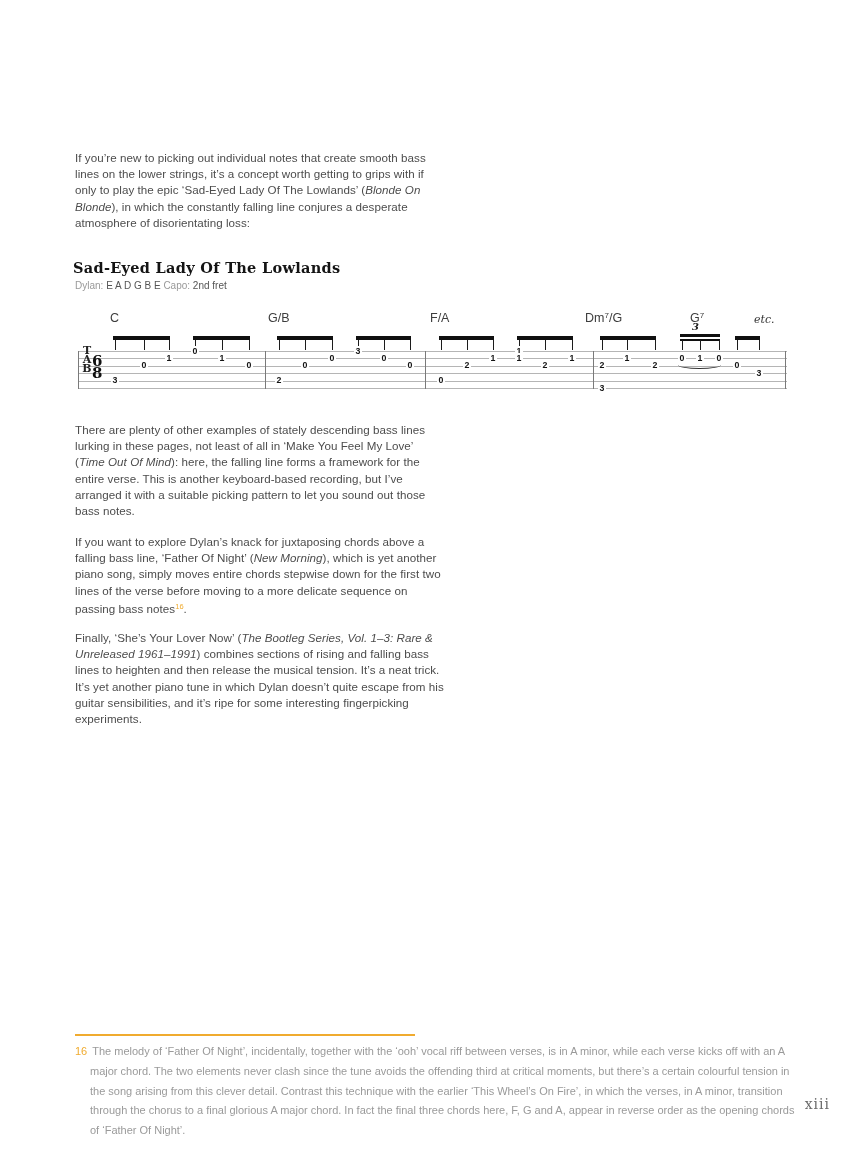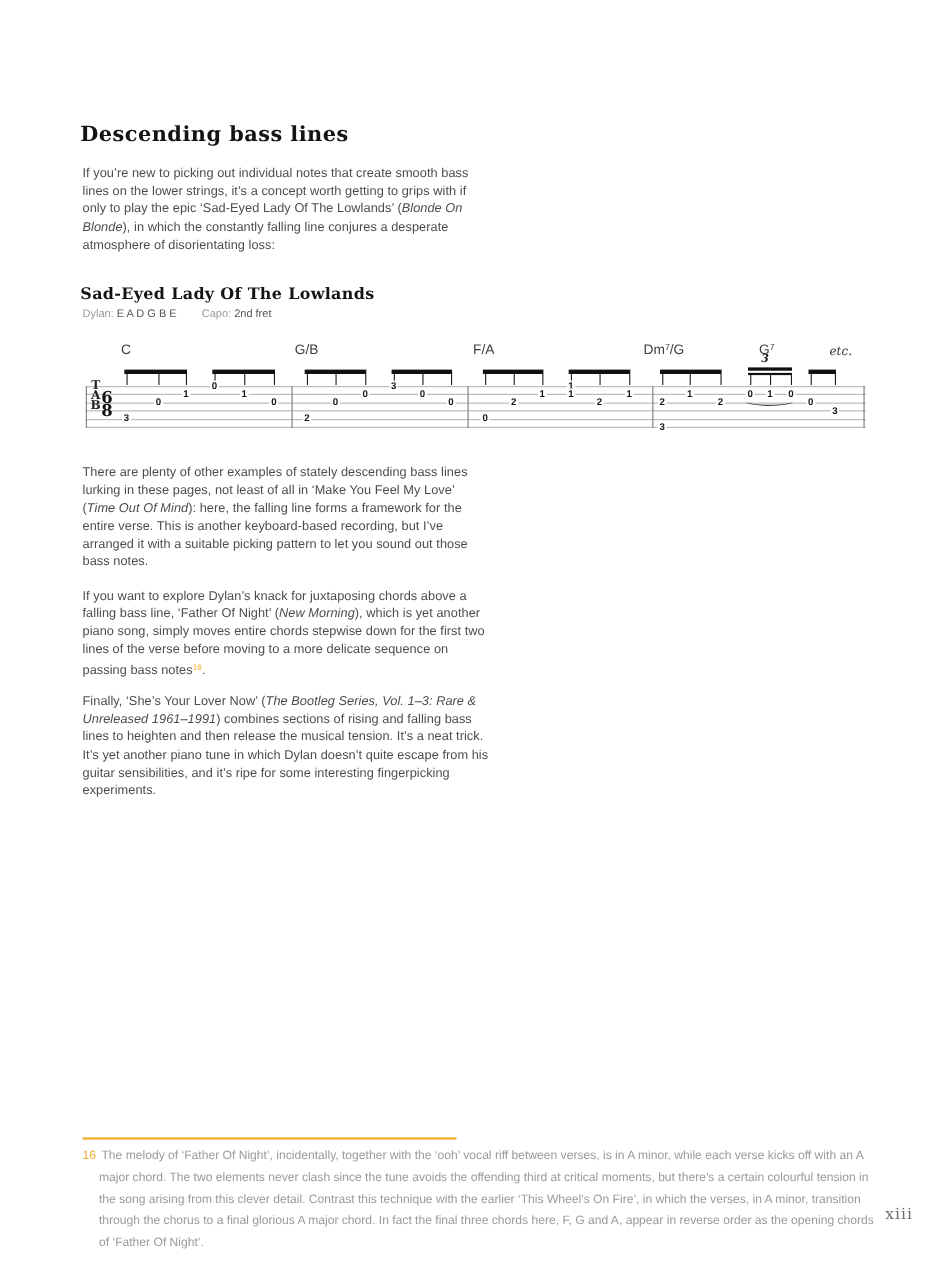--- a/index.html
+++ b/index.html
@@ -12,21 +12,21 @@
   .body-par{position:absolute;left:75px;width:370px;margin:0;
             font-size:11.6px;line-height:16.2px;color:#4c4c4c;letter-spacing:.05px;}
   .p1{top:150px;} .p2{top:422px;} .p3{top:534px;} .p4{top:630px;}
   .it{font-style:italic;}
   .sup{font-size:7.5px;vertical-align:4px;color:#f0ab2f;}
 
   .song-title{position:absolute;left:73px;top:259px;margin:0;
               font:bold 14.5px "DejaVu Serif",serif;color:#141414;letter-spacing:.3px;}
   .tuning{position:absolute;left:75px;top:280px;font-size:10px;color:#555;}
   .tuning .lab{color:#999;}
-  .tuning .capo{margin-left:20px;}
+  .tuning .capo{}
 
   
   #tab-staff{position:absolute;left:78px;top:305px;width:710px;height:100px;}
   .staff-line{position:absolute;left:0;width:709px;height:1px;background:#b5b5b5;}
   .barline{position:absolute;width:1px;background:#7a7a7a;}
   .clef-letter{position:absolute;left:2px;width:14px;text-align:center;
                font:bold 11px "DejaVu Serif",serif;color:#222;line-height:10px;}
   .timesig{position:absolute;font:bold 15px "DejaVu Serif",serif;color:#111;line-height:13px;}
   .chord{position:absolute;font-size:12.5px;color:#3d3d3d;white-space:nowrap;}
   .csup{font-size:8px;vertical-align:4px;}
@@ -48,21 +48,20 @@
   .fn-num{color:#f0ab2f;margin-right:5px;}
 
   .page-number{position:absolute;left:787px;top:1096px;width:43px;text-align:right;
                font:14px "DejaVu Serif",serif;color:#6b6b6b;letter-spacing:1px;}
 </style>
 </head>
 <body>
 
 <div class="page">
 
-  <h1 class="heading">Descending bass lines</h1>
 
   <p class="body-par p1"><span>If you’re new to picking out individual notes that create smooth bass lines on the lower strings, it’s a concept worth getting to grips with if only to play the epic ‘Sad-Eyed Lady Of The Lowlands’ (</span><span class="it">Blonde On Blonde</span><span>), in which the constantly falling line conjures a desperate atmosphere of disorientating loss:</span></p>
 
   <h2 class="song-title">Sad-Eyed Lady Of The Lowlands</h2>
 
   <div class="tuning">
     <span class="lab">Dylan:</span>
     <span>E A D G B E</span>
     <span class="lab capo">Capo:</span>
     <span>2nd fret</span>

